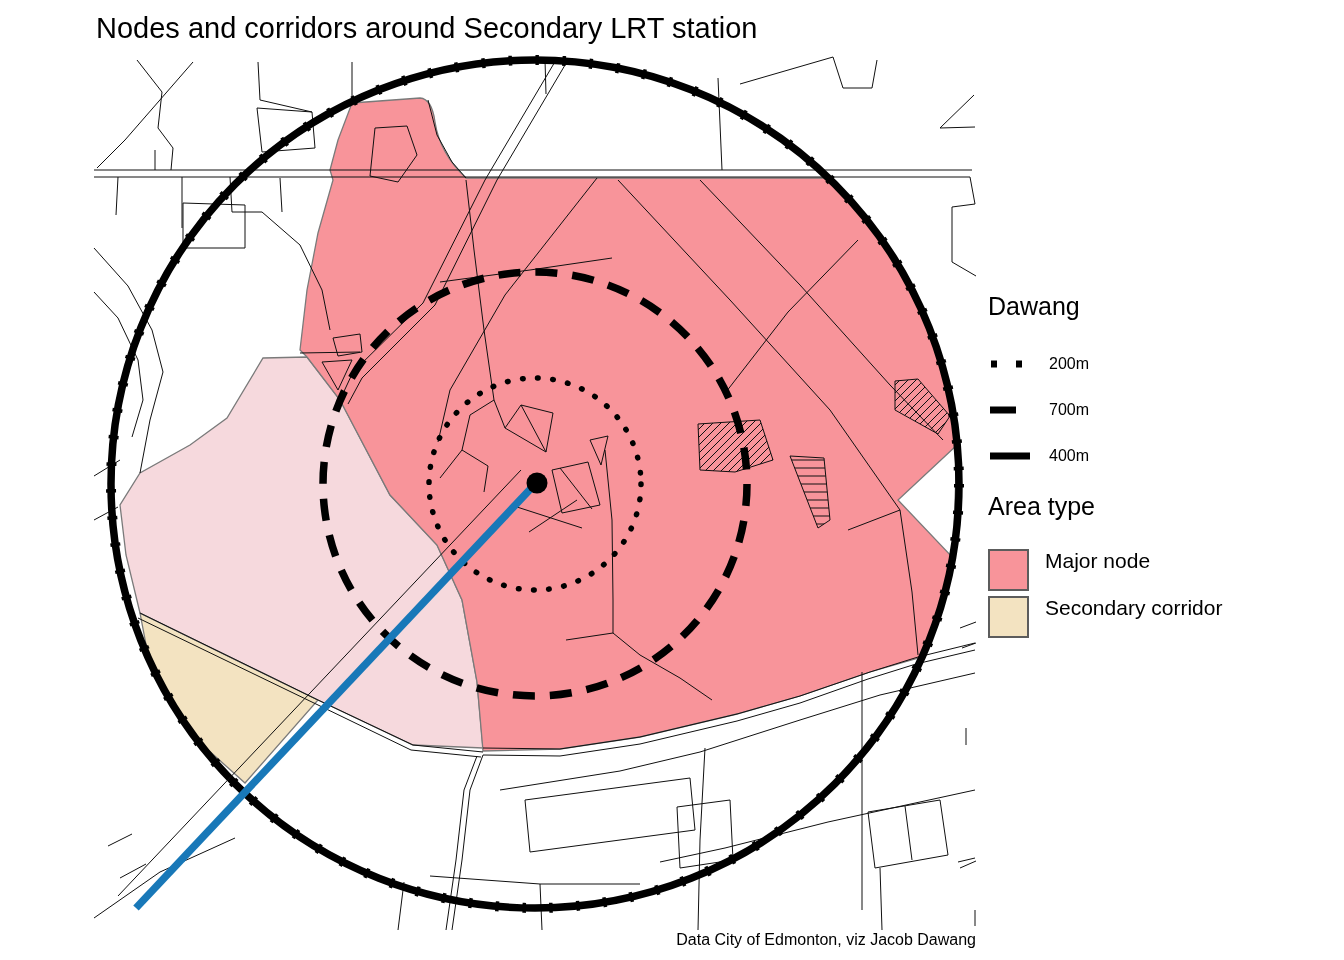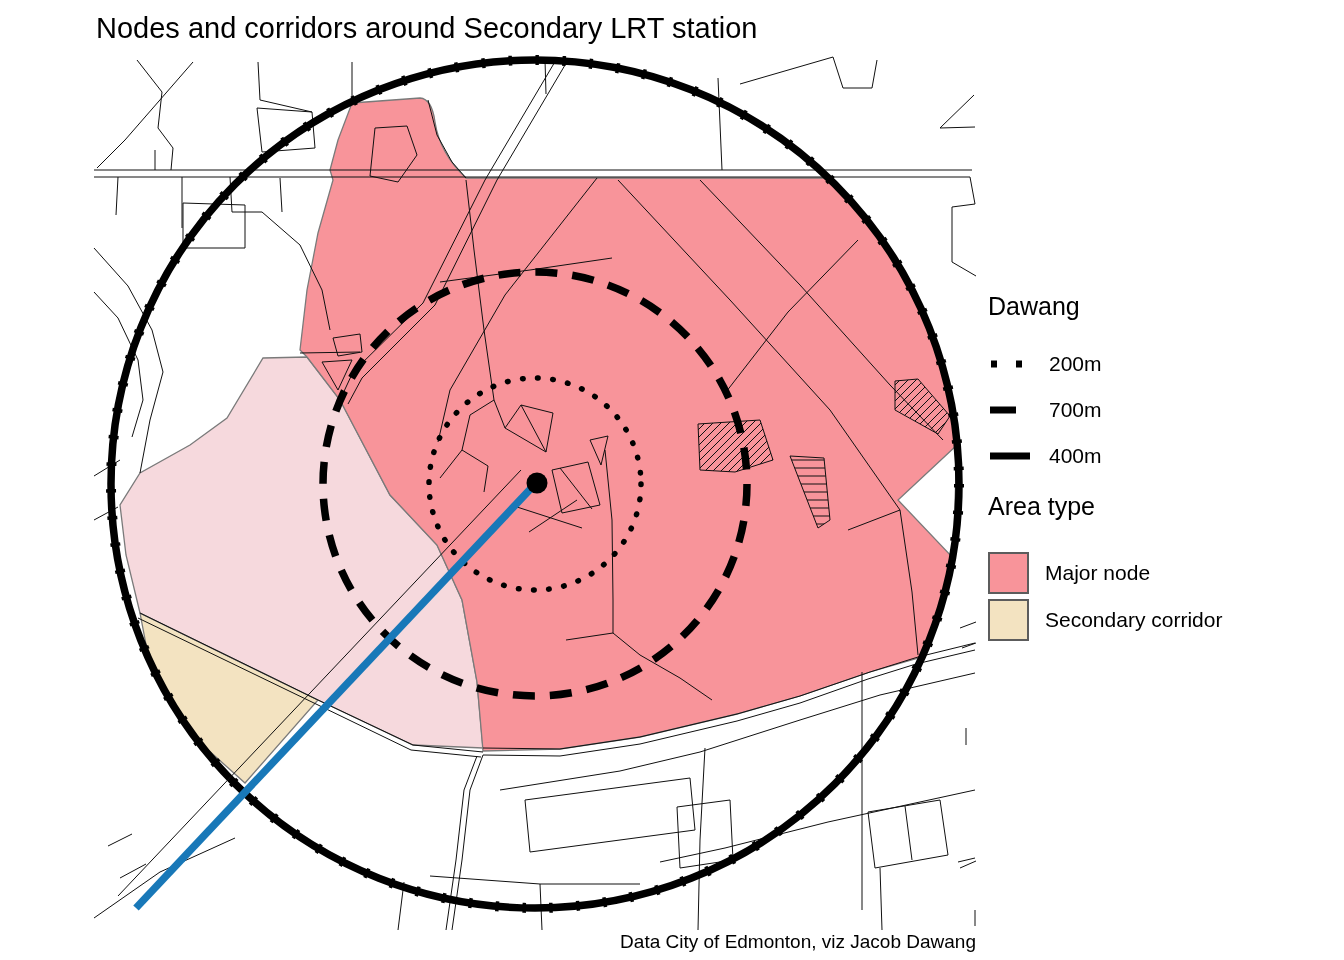--- a/index.html
+++ b/index.html
@@ -1,24 +1,24 @@
 <!DOCTYPE html>
 <html><head>
 <meta charset="utf-8">
 <style>
   html,body{margin:0;padding:0;background:#fff;}
   body{width:1344px;height:960px;position:relative;overflow:hidden;
        font-family:"Liberation Sans", sans-serif;color:#000;}
   .page-title{position:absolute;left:96px;top:12px;font-size:29px;letter-spacing:0px;}
-  .caption{position:absolute;right:368px;top:931px;font-size:19px;margin-left:28px;}
+  .caption{position:absolute;right:368px;top:931px;font-size:16px;margin-left:28px;}
   .legend{position:absolute;left:988px;}
   .legend-title{font-size:25px;margin-bottom:20px;}
   .legend-row{display:flex;align-items:center;height:46px;}
-  .legend-row .lbl{font-size:21px;margin-left:15px;}
-  .swatch-row{display:flex;align-items:center;height:47px;}
+  .legend-row .lbl{font-size:16px;margin-left:15px;}
+  .swatch-row{display:flex;height:47px;}
   .swatch{width:41px;height:42px;border:2px solid #5c5c5c;box-sizing:border-box;flex:0 0 auto;}
   .swatch-row .lbl{font-size:21px;margin-left:16px;}
   svg{display:block;}
   #map{position:absolute;left:0;top:0;}
 </style>
 </head>
 <body>
 
 <svg id="map" width="1344" height="960" viewBox="0 0 1344 960">
   <defs>

